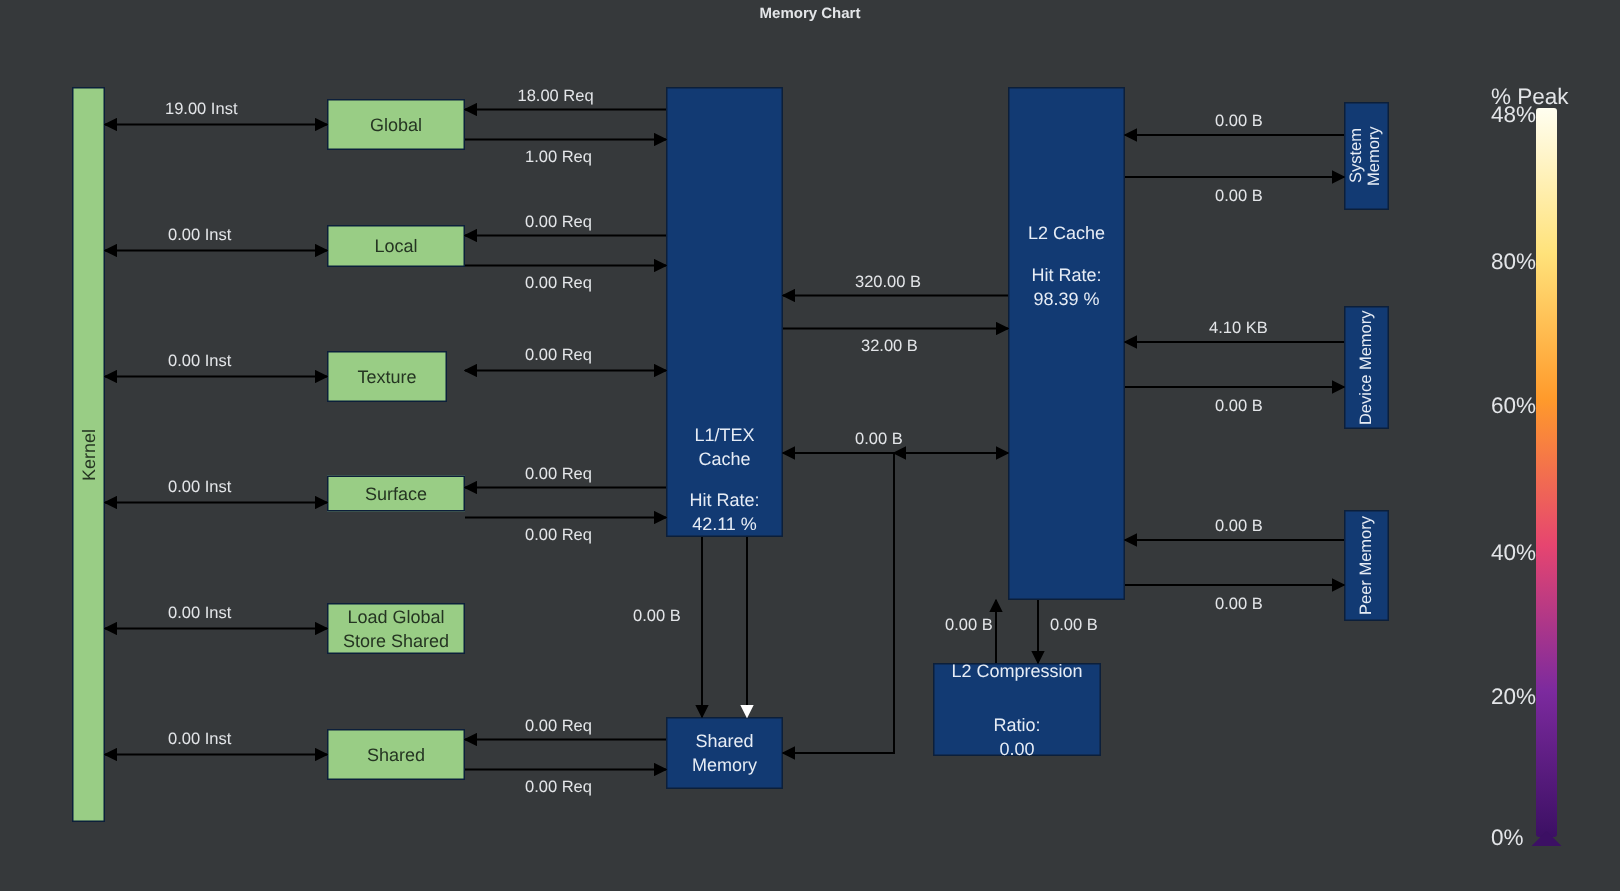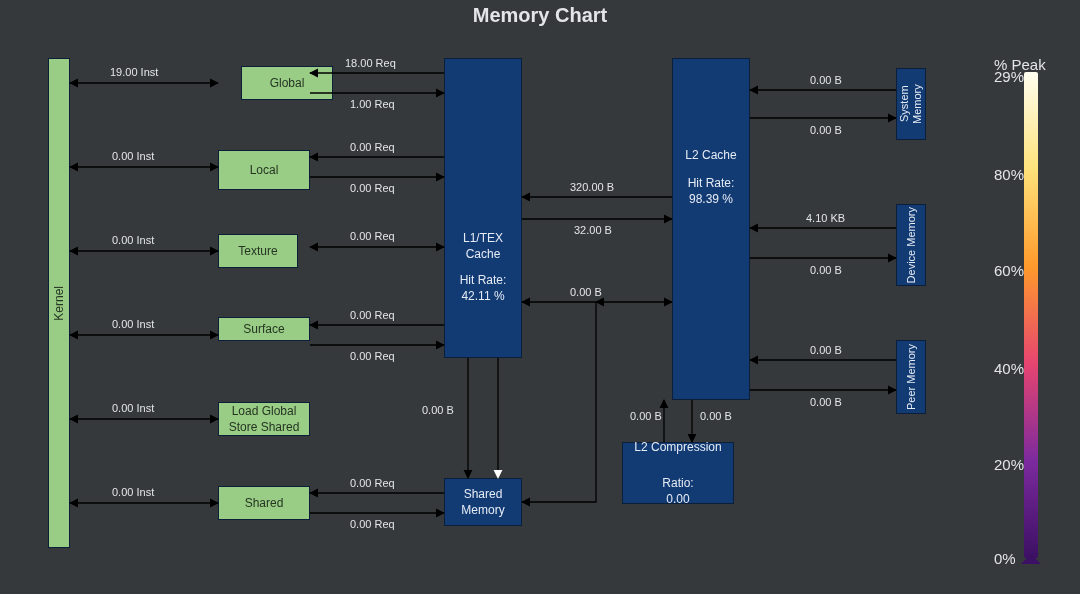--- a/index.html
+++ b/index.html
@@ -1,17 +1,17 @@
 <!DOCTYPE html>
 <html><head>
 <meta charset="utf-8">
 <style>
   html,body{margin:0;padding:0;background:#36393b;font-family:Arial,Helvetica,sans-serif;color:#e3e5e8;}
   body{width:1080px;height:594px;position:relative;overflow:hidden;}
-  .title{position:absolute;top:4px;left:0;width:1080px;text-align:center;font-weight:600;font-size:20px;}
+  .title{position:absolute;top:4px;left:0;width:1080px;text-align:center;font-weight:600;font-size:10px;}
   .box{position:absolute;box-sizing:border-box;border:1px solid #0c1f3a;display:flex;flex-direction:column;align-items:center;justify-content:center;font-size:12px;text-align:center;line-height:1.35;}
   .blue{background:#123a73;color:#e6ecf5;}
   .green{background:#99cd85;color:#253522;}
   .kernel{writing-mode:vertical-rl;transform:rotate(180deg);font-size:12px;}
   .vlabel{writing-mode:vertical-rl;transform:rotate(180deg);font-size:11px;line-height:1.15;}
   svg.overlay{position:absolute;left:0;top:0;pointer-events:none;}
   .lbl{font-size:11px;fill:#e3e5e8;font-family:Arial,Helvetica,sans-serif;}
   .arrow{stroke:#000;stroke-width:1.3;fill:none;}
   .scale{position:absolute;right:14px;top:72px;width:48px;height:490px;font-size:15px;}
   .scale .bar{position:absolute;left:6px;top:0;width:14px;height:486px;background:linear-gradient(to bottom,#fffef0,#ffe27a,#ff9a2b,#e64570,#7c2a9e,#3c1064);border-radius:2px;}
@@ -21,29 +21,29 @@
 </style>
 </head>
 <body>
 
 <div class="title">Memory Chart</div>
 
 <div class="box green" style="left:48px;top:58px;width:22px;height:490px;">
   <span class="kernel">Kernel</span>
 </div>
 
-<div class="box green" style="left:218px;top:66px;width:92px;height:34px;margin-left:23px;">Global</div>
-<div class="box green" style="left:218px;top:150px;width:92px;height:40px;">Local</div>
+<div class="box green" style="left:218px;top:66px;width:92px;height:34px;">Global</div>
+<div class="box green" style="left:218px;top:150px;width:92px;height:28px;">Local</div>
 <div class="box green" style="left:218px;top:234px;width:80px;height:34px;">Texture</div>
 <div class="box green" style="left:218px;top:317px;width:92px;height:24px;">Surface</div>
 <div class="box green" style="left:218px;top:402px;width:92px;height:34px;white-space:pre-line;">Load Global
 Store Shared</div>
 <div class="box green" style="left:218px;top:486px;width:92px;height:34px;">Shared</div>
 
-<div class="box blue" style="left:444px;top:58px;width:78px;height:300px;justify-content:center;padding-top:118px;gap:10px;">
+<div class="box blue" style="left:444px;top:58px;width:78px;height:300px;justify-content:flex-end;padding-top:118px;gap:10px;">
   <div style="white-space:pre-line;">L1/TEX
 Cache</div>
   <div style="white-space:pre-line;">Hit Rate:
 42.11 %</div>
 </div>
 
 <div class="box blue" style="left:444px;top:478px;width:78px;height:48px;white-space:pre-line;">Shared
 Memory</div>
 
 <div class="box blue" style="left:672px;top:58px;width:78px;height:342px;justify-content:flex-start;padding-top:88px;gap:12px;">
@@ -68,21 +68,21 @@
 </div>
 <div class="box blue" style="left:896px;top:340px;width:30px;height:74px;">
   <span class="vlabel">Peer
 Memory</span>
 </div>
 
 <div class="scale">
   <span class="peak">% Peak</span>
   <div class="bar"></div>
   <div class="tri"></div>
-  <span class="tick" style="top:-4px">29%</span>
+  <span class="tick" style="top:-4px">48%</span>
   <span class="tick" style="top:94px">80%</span>
   <span class="tick" style="top:190px">60%</span>
   <span class="tick" style="top:288px">40%</span>
   <span class="tick" style="top:384px">20%</span>
   <span class="tick" style="top:478px">0%</span>
 </div>
 
 <svg class="overlay" width="1080" height="594">
   <defs>
     <marker id="ah" viewBox="0 0 10 10" refX="9" refY="5" markerWidth="7" markerHeight="7" orient="auto-start-reverse">

